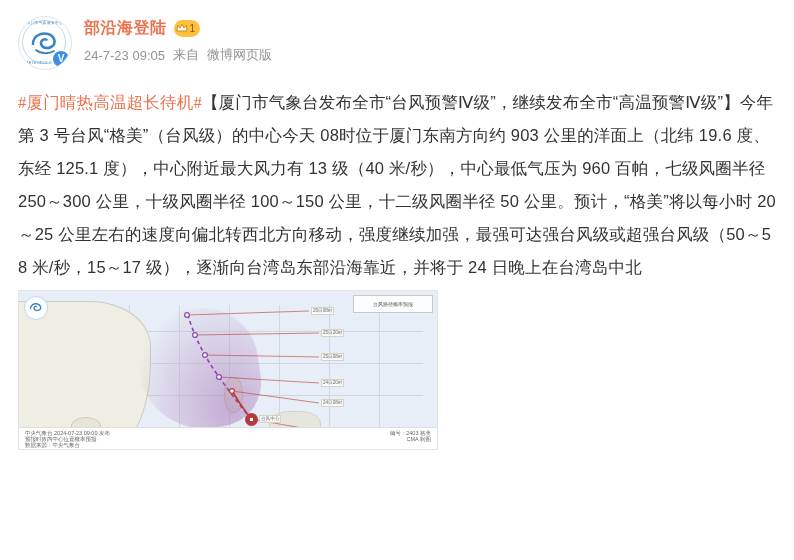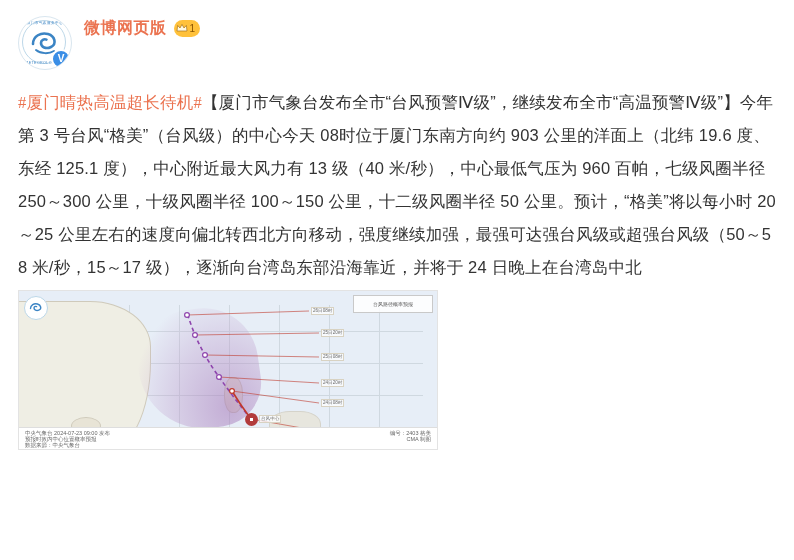--- a/index.html
+++ b/index.html
@@ -278,29 +278,34 @@
       </div>
       <svg class="swirl" viewBox="0 0 30 26">
         <path d="M3 14 C3 6 11 2 18 4 C25 6 27 14 21 17 C16 19.5 11 17 11 13 C11 10 14 8.5 16.5 9.6" fill="none" stroke="#3b84c4" stroke-width="2.6" stroke-linecap="round"></path>
         <path d="M6 20 C11 24 19 24 24 21" fill="none" stroke="#3b84c4" stroke-width="2" stroke-linecap="round"></path>
       </svg>
       <div class="vbadge">V</div>
     </div>
 
     <div class="head-right">
       <div class="name-row">
-        <span class="username">微博网页版</span>
+        <span class="username">部沿海登陆</span>
         <span class="medal">
           <span class="crown">
             <svg viewBox="0 0 12 12" width="12" height="12">
               <path d="M1 9 L1.6 3.4 L4 6 L6 2.4 L8 6 L10.4 3.4 L11 9 Z" fill="#fff8e0" stroke="#a8721a" stroke-width=".7" stroke-linejoin="round"></path>
             </svg>
           </span>
           <span>1</span>
         </span>
+      </div>
+      <div class="meta-row">
+        <span>24-7-23 09:05</span>
+        <span class="src">来自</span>
+        <span class="src-link">微博网页版</span>
       </div>
     </div>
   </div>
 
   <div class="content">
     <span class="topic">#厦门晴热高温超长待机#</span><span>【厦门市气象台发布全市“台风预警Ⅳ级”，继续发布全市“高温预警Ⅳ级”】今年第 3 号台风“格美”（台风级）的中心今天 08时位于厦门东南方向约 903 公里的洋面上（北纬 19.6 度、东经 125.1 度），中心附近最大风力有 13 级（40 米/秒），中心最低气压为 960 百帕，七级风圈半径 250～300 公里，十级风圈半径 100～150 公里，十二级风圈半径 50 公里。预计，“格美”将以每小时 20～25 公里左右的速度向偏北转西北方向移动，强度继续加强，最强可达强台风级或超强台风级（50～58 米/秒，15～17 级），逐渐向台湾岛东部沿海靠近，并将于 24 日晚上在台湾岛中北</span><br>
   </div>
 
   <div class="media">
     <div class="map">

